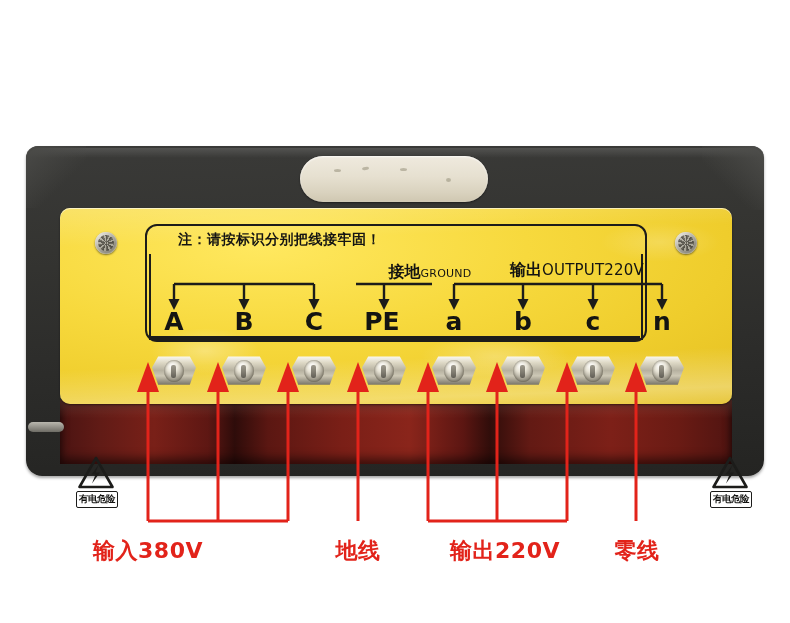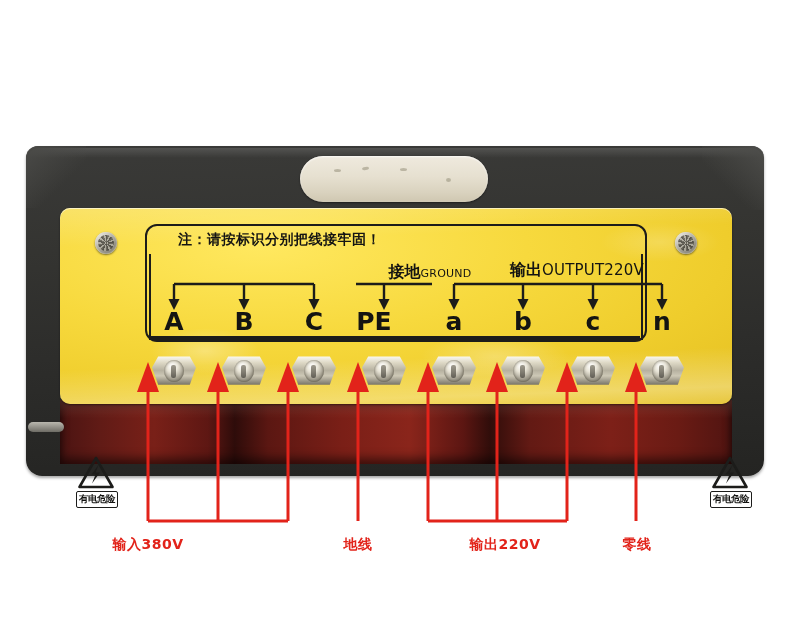--- a/index.html
+++ b/index.html
@@ -208,21 +208,21 @@
     opacity:.85;
   }
 
   
   .leaders{position:absolute;left:0;top:0;width:790px;height:623px;pointer-events:none;}
 
   
   .cap-red{
     position:absolute;
     font-family:"DejaVu Sans","Liberation Sans",sans-serif;
-    font-size:14px;font-weight:bold;color:#e2231a;
+    font-size:22px;font-weight:bold;color:#e2231a;
     white-space:nowrap;text-align:center;
     letter-spacing:.5px;
   }
 </style>
 </head>
 <body>
 
 <div id="stage">
 
 
@@ -298,21 +298,21 @@
           <polygon points="394,102 388.5,91 399.5,91"></polygon>
           <polygon points="463,102 457.5,91 468.5,91"></polygon>
           <polygon points="533,102 527.5,91 538.5,91"></polygon>
           <polygon points="602,102 596.5,91 607.5,91"></polygon>
         </g>
       </svg>
 
       <div class="term-letter" style="left:92px;top:100px;">A</div>
       <div class="term-letter" style="left:162px;top:100px;">B</div>
       <div class="term-letter" style="left:232px;top:100px;">C</div>
-      <div class="term-letter" style="left:292px;top:100px;">PE</div>
+      <div class="term-letter" style="left:300px;top:100px;">PE</div>
       <div class="term-letter" style="left:372px;top:100px;">a</div>
       <div class="term-letter" style="left:441px;top:100px;">b</div>
       <div class="term-letter" style="left:511px;top:100px;">c</div>
       <div class="term-letter" style="left:580px;top:100px;">n</div>
 
       <div class="terminal" style="left:92px;top:148px;">
           <span class="nut"></span>
           <span class="bolt"></span>
           <span class="slot"></span>
         </div>

